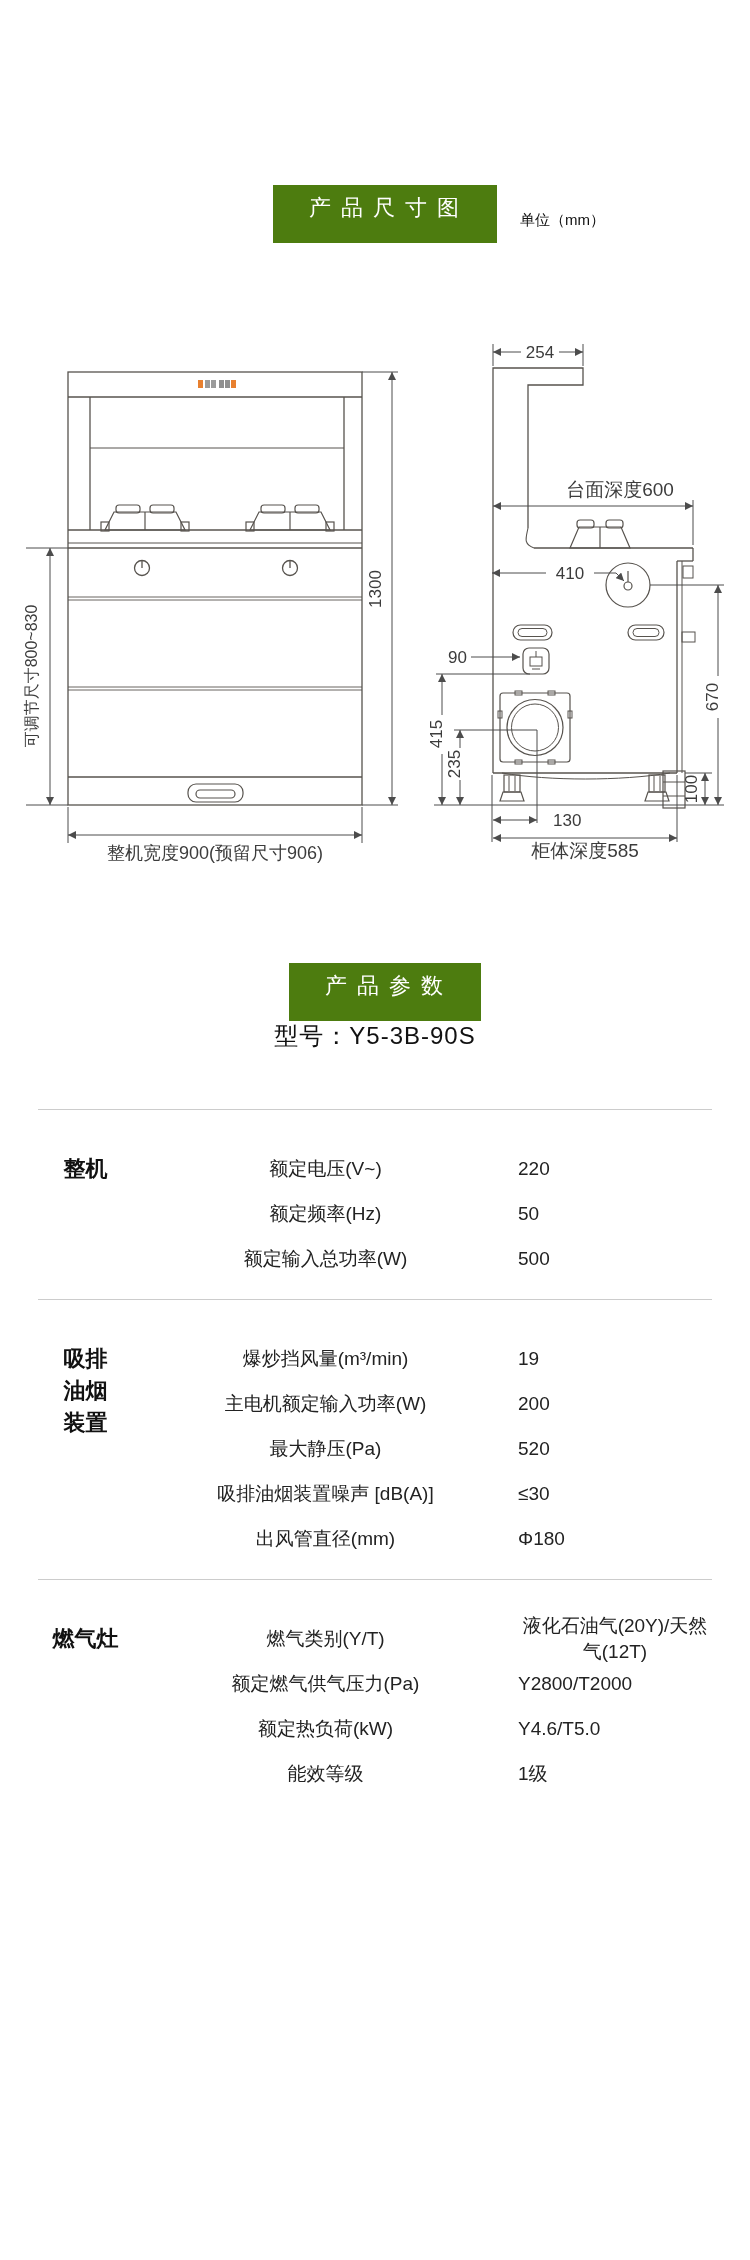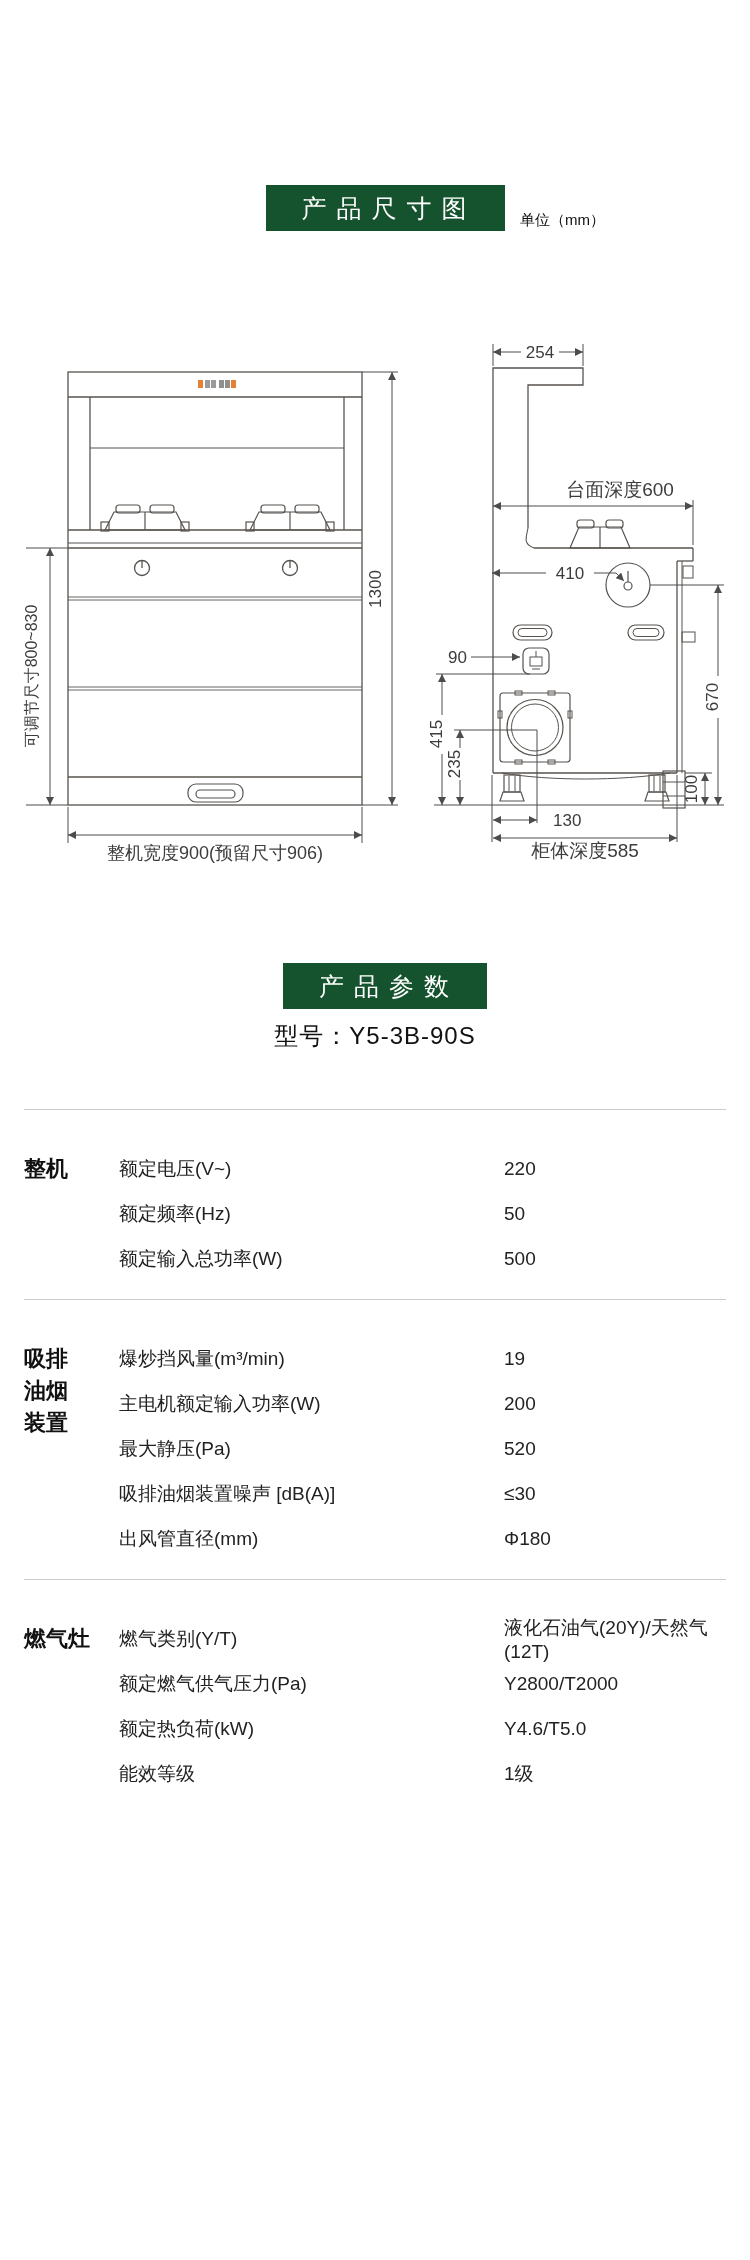--- a/index.html
+++ b/index.html
@@ -1,29 +1,29 @@
 <!DOCTYPE html>
 <html><head>
 <meta charset="utf-8">
 <style>
   html,body{margin:0;padding:0;background:#fff;}
   .sheet{position:relative;width:750px;height:2260px;background:#fff;overflow:hidden;
          font-family:"Liberation Sans","DejaVu Sans",sans-serif;color:#222;}
   
   .sec-head{position:absolute;left:0;width:750px;display:flex;justify-content:center;}
-  .sec-bar{background:#14532d;color:#fff;height:46px;line-height:46px;font-size:25px;
+  .sec-bar{background:#4d7c0f;color:#fff;height:58px;line-height:46px;font-size:22px;
            letter-spacing:10px;padding:0 28px 0 36px;transform:translateX(10px);font-weight:400;}
   .unit-label{position:absolute;left:520px;top:197px;font-size:15px;color:#111;line-height:46px;height:46px;}
   
   .svg-abs{position:absolute;}
   svg text{fill:#3c3c3c;font-family:"Liberation Sans","DejaVu Sans",sans-serif;}
   
   .model-line{position:absolute;top:1020px;left:0;width:750px;text-align:center;
               font-size:24px;color:#111;letter-spacing:1px;}
-  .params-table{position:absolute;top:1109px;left:0;width:750px;padding:0 24px;box-sizing:border-box;}
+  .params-table{position:absolute;top:1109px;left:0;width:750px;padding:0 38px;box-sizing:border-box;text-align:center;}
   .param-group{border-top:1px solid #ccc;padding:36px 0 18px;display:flex;}
   .group-cat{width:95px;font-size:22px;font-weight:700;color:#111;line-height:32px;
              white-space:pre-line;padding-top:7px;flex-shrink:0;}
   .group-rows{flex:1;}
   .param-row{height:45px;display:flex;align-items:center;font-size:19px;color:#222;}
   .row-label{width:385px;flex-shrink:0;}
   .row-value{flex:1;display:flex;align-items:baseline;}
   .val-note{font-size:13px;margin-left:1px;}
 </style>
 </head>

